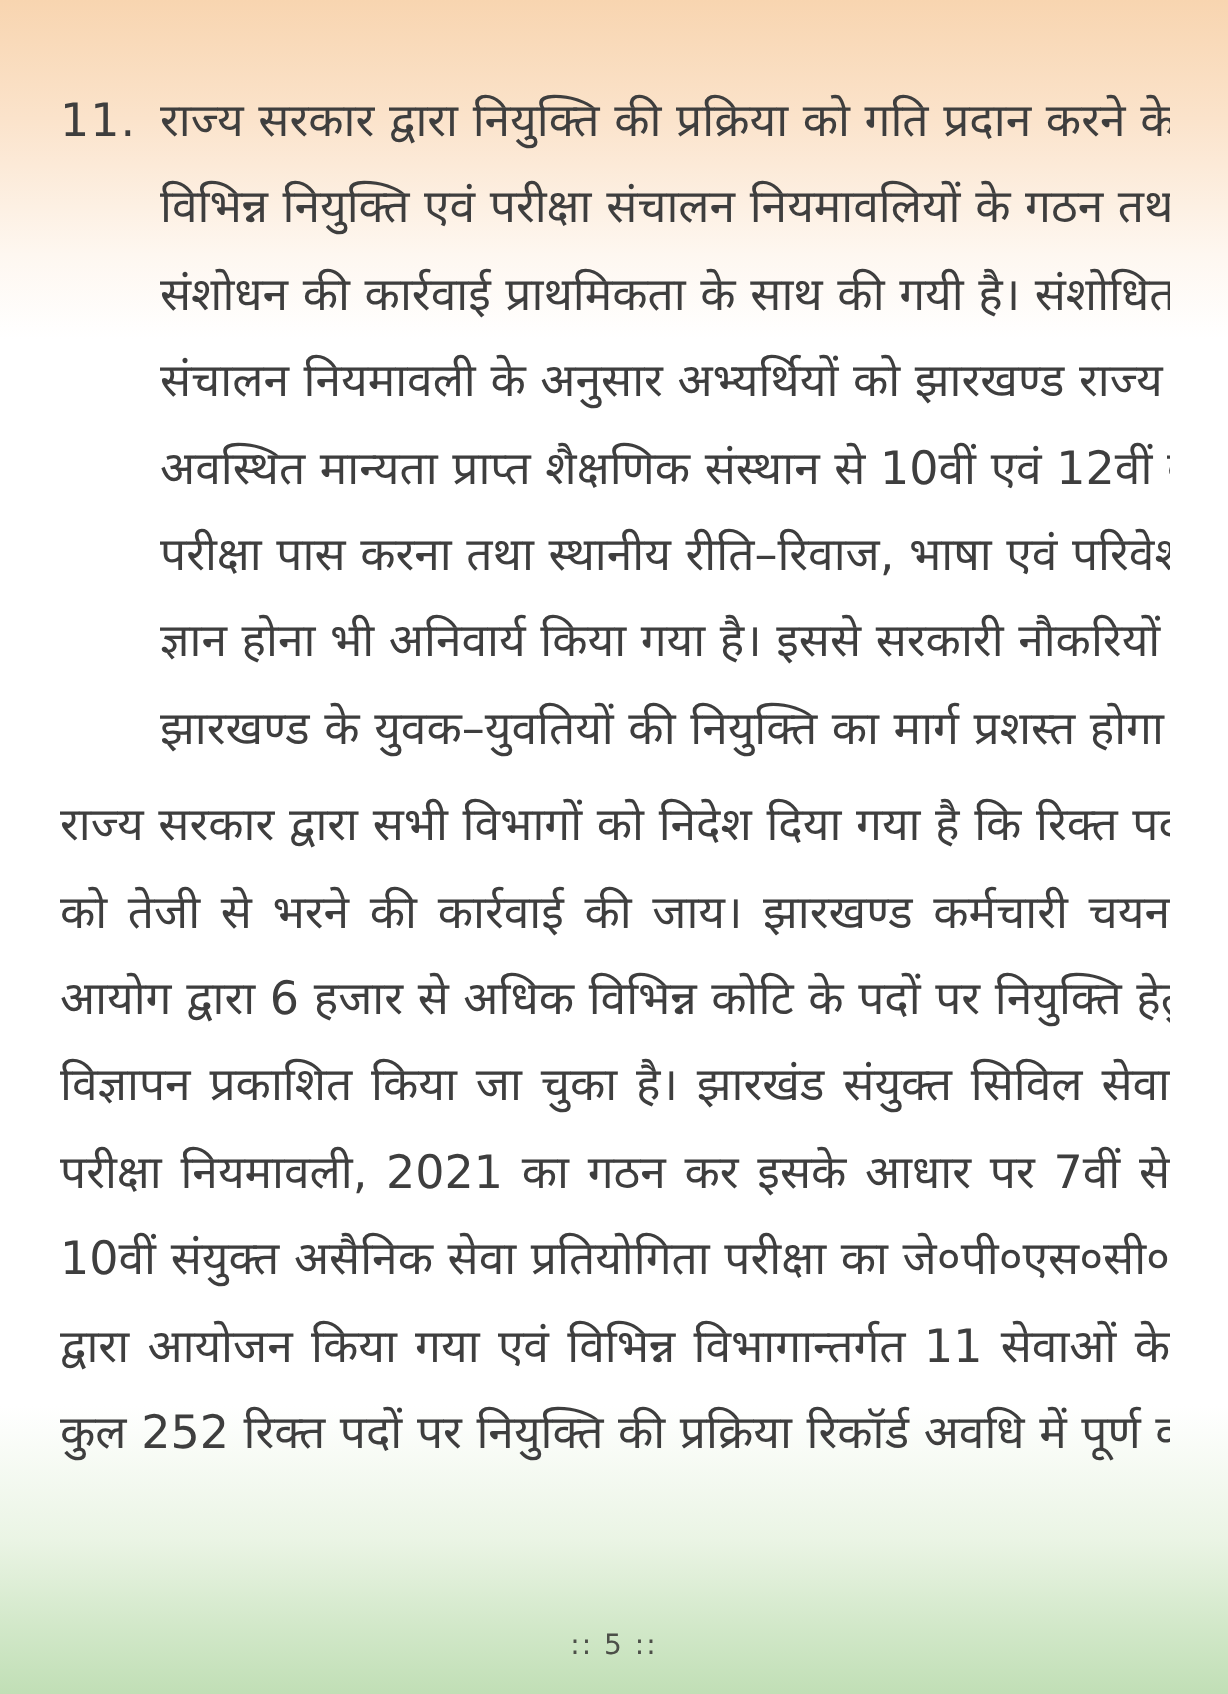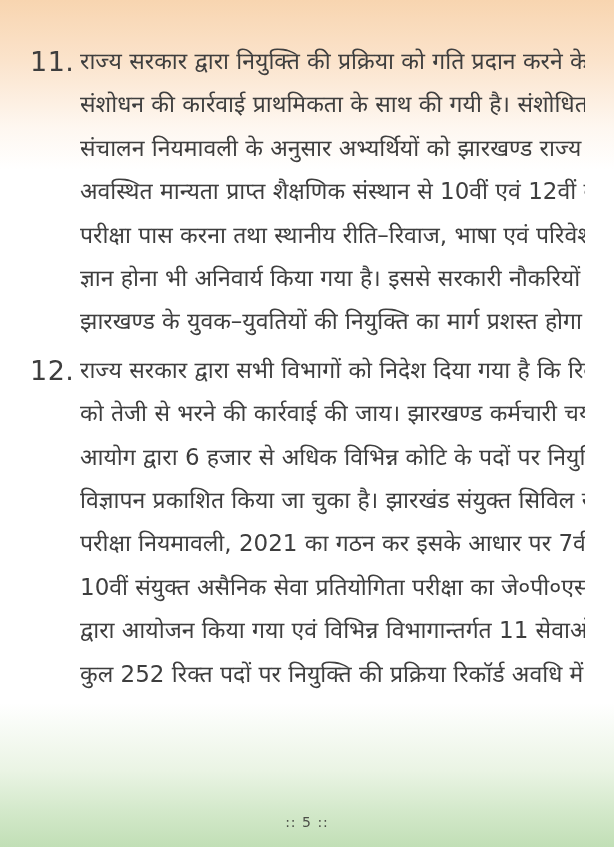--- a/index.html
+++ b/index.html
@@ -30,21 +30,21 @@
     box-sizing: border-box;
     padding: 40px 29px 0 30px;
   }
   .paragraph {
     display: flex;
     align-items: flex-start;
     margin-bottom: 5px;
   }
   .para-number {
     flex: 0 0 50px;
-    font-size: 27px;
+    font-size: 23px;
     line-height: 43.4px;
     color: #3e3e3e;
     letter-spacing: 0.5px;
   }
   .para-lines {
     flex: 1 1 auto;
     min-width: 0;
   }
   .line {
     font-size: 23px;
@@ -74,31 +74,31 @@
 </style>
 </head>
 <body>
 
 <div class="page">
 
   <section class="paragraph">
     <div class="para-number">11.</div>
     <div class="para-lines">
       <div class="line">राज्य सरकार द्वारा नियुक्ति की प्रक्रिया को गति प्रदान करने के लिए</div>
+      <div class="line">विभिन्न नियुक्ति एवं परीक्षा संचालन नियमावलियों के गठन तथा</div>
       <div class="line">संशोधन की कार्रवाई प्राथमिकता के साथ की गयी है। संशोधित परीक्षा</div>
       <div class="line">संचालन नियमावली के अनुसार अभ्यर्थियों को झारखण्ड राज्य में</div>
       <div class="line">अवस्थित मान्यता प्राप्त शैक्षणिक संस्थान से 10वीं एवं 12वीं की</div>
       <div class="line">परीक्षा पास करना तथा स्थानीय रीति–रिवाज, भाषा एवं परिवेश का</div>
       <div class="line">ज्ञान होना भी अनिवार्य किया गया है। इससे सरकारी नौकरियों में</div>
       <div class="line last-line">झारखण्ड के युवक–युवतियों की नियुक्ति का मार्ग प्रशस्त होगा।</div>
     </div>
   </section>
 
   <section class="paragraph">
-    <div class="para-number">12.</div>
     <div class="para-lines">
       <div class="line">राज्य सरकार द्वारा सभी विभागों को निदेश दिया गया है कि रिक्त पदों</div>
       <div class="line">को तेजी से भरने की कार्रवाई की जाय। झारखण्ड कर्मचारी चयन</div>
       <div class="line">आयोग द्वारा 6 हजार से अधिक विभिन्न कोटि के पदों पर नियुक्ति हेतु</div>
       <div class="line">विज्ञापन प्रकाशित किया जा चुका है। झारखंड संयुक्त सिविल सेवा</div>
       <div class="line">परीक्षा नियमावली, 2021  का गठन कर इसके आधार पर 7वीं से</div>
       <div class="line">10वीं संयुक्त असैनिक सेवा प्रतियोगिता परीक्षा का जे०पी०एस०सी०</div>
       <div class="line">द्वारा आयोजन किया गया एवं विभिन्न विभागान्तर्गत 11 सेवाओं के</div>
       <div class="line">कुल 252 रिक्त पदों पर नियुक्ति की प्रक्रिया रिकॉर्ड अवधि में पूर्ण करते</div>
     </div>

